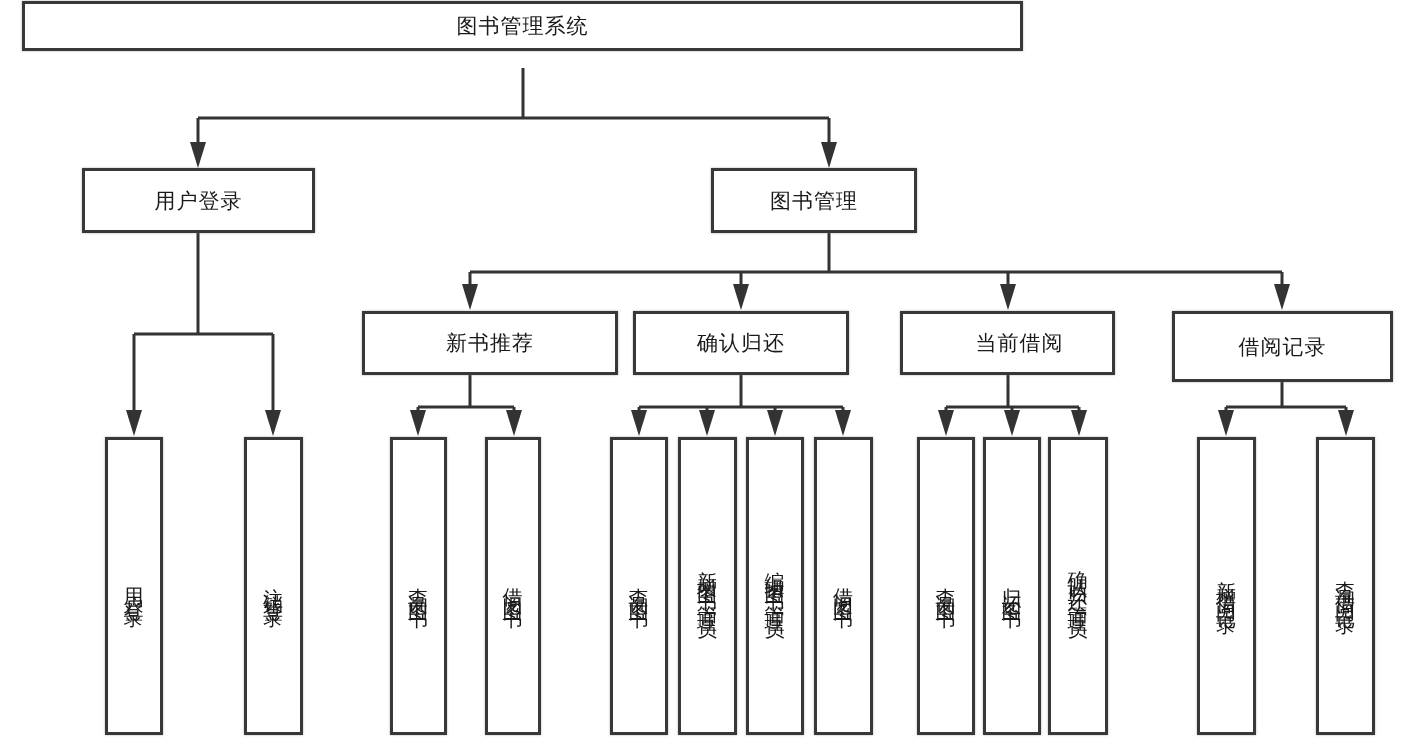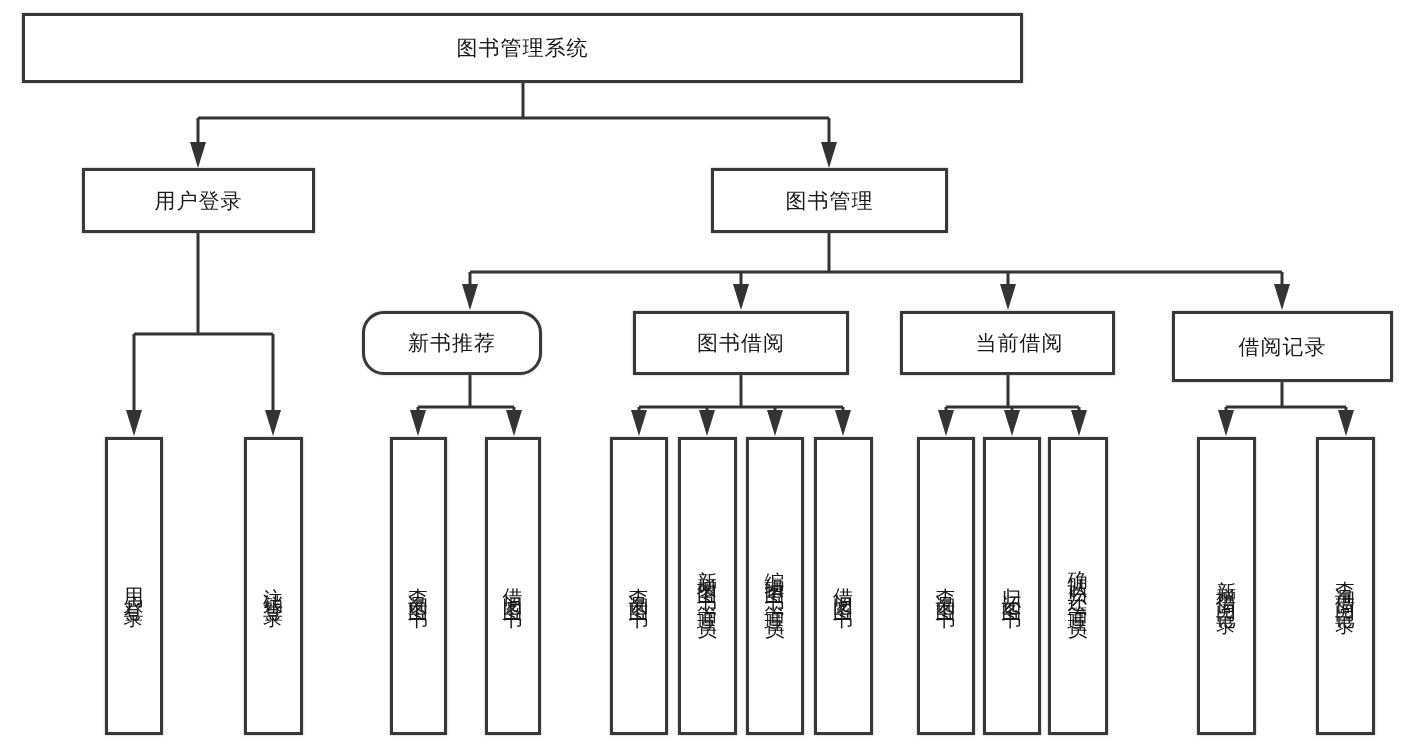--- a/index.html
+++ b/index.html
@@ -18,24 +18,24 @@
   }
   .hlabel{
     font-size:21px;color:#1a1a1a;letter-spacing:1px;white-space:nowrap;
   }
   .vlabel{
     writing-mode:vertical-rl;text-orientation:mixed;
     font-size:20px;color:#1a1a1a;letter-spacing:7px;line-height:1;
     white-space:nowrap;
   }
   
-  .b-root{left:22px;top:13px;width:1001px;height:70px;text-align:right;}
+  .b-root{left:22px;top:1px;width:1001px;height:50px;text-align:right;}
   .b-login{left:82px;top:168px;width:233px;height:65px;}
-  .b-mgmt{left:711px;top:168px;width:237px;height:65px;}
-  .b-new{left:362px;top:311px;width:180px;height:64px;border-radius:22px;}
+  .b-mgmt{left:711px;top:168px;width:206px;height:65px;}
+  .b-new{left:362px;top:311px;width:256px;height:64px;}
   .b-borrow{left:633px;top:311px;width:216px;height:64px;}
   .b-current{left:900px;top:311px;width:215px;height:64px;padding-left:24px;}
   .b-records{left:1172px;top:311px;width:221px;height:71px;}
   .leaf{top:437px;height:298px;}
   .b-l-userlogin{left:105px;width:58px;}
   .b-l-logout{left:244px;width:59px;}
   .b-l-n-query{left:390px;width:57px;}
   .b-l-n-borrow{left:485px;width:56px;}
   .b-l-b-query{left:610px;width:58px;}
   .b-l-b-add{left:678px;width:59px;}
@@ -131,21 +131,21 @@
     <span class="hlabel">用户登录</span>
   </div>
   <div class="box b-mgmt">
     <span class="hlabel">图书管理</span>
   </div>
 
   <div class="box b-new">
     <span class="hlabel">新书推荐</span>
   </div>
   <div class="box b-borrow">
-    <span class="hlabel">图书借阅</span>
+    <span class="hlabel">确认归还</span>
   </div>
   <div class="box b-current">
     <span class="hlabel">当前借阅</span>
   </div>
   <div class="box b-records">
     <span class="hlabel">借阅记录</span>
   </div>
 
   <div class="box leaf b-l-userlogin">
     <span class="vlabel">用户登录</span>

